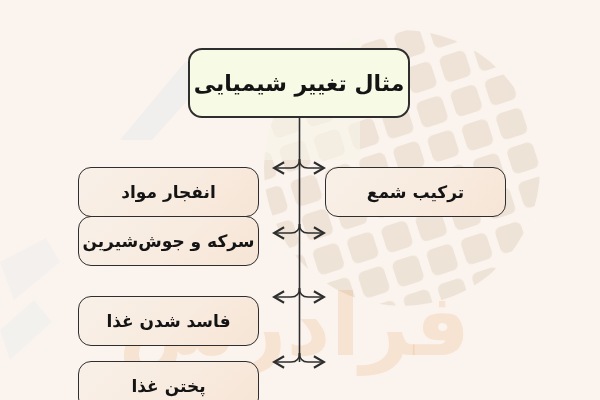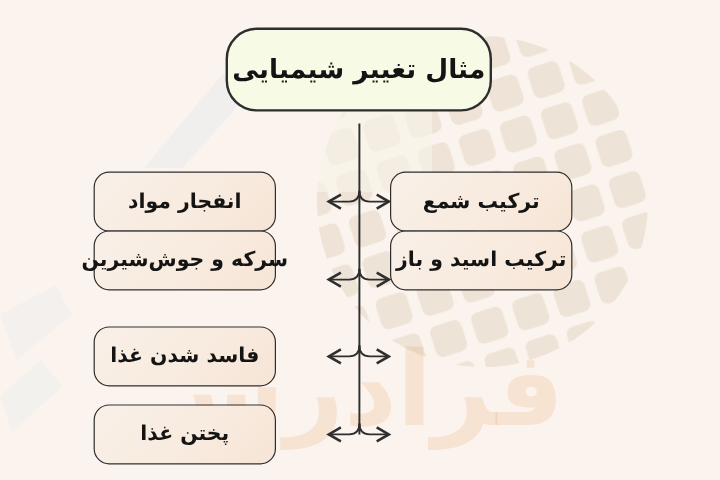--- a/index.html
+++ b/index.html
@@ -20,36 +20,37 @@
     font-size:86px;font-weight:bold;
     color:rgba(233,140,60,0.16);
     text-align:center;line-height:1.1;
     pointer-events:none;
     letter-spacing:2px;
   }
   
   .connectors{position:absolute;inset:0;pointer-events:none;}
   
   .title-box{
-    position:absolute;left:188px;top:23px;width:222px;height:70px;
+    position:absolute;left:188px;top:48px;width:222px;height:70px;
     background:#f7fbe6;
-    border:2px solid #2e2e2e;border-radius:26px;
+    border:2px solid #2e2e2e;border-radius:14px;
     display:flex;align-items:center;justify-content:center;
     box-sizing:border-box;
     text-align:right;
   }
   .title-box span{
     font-size:22px;font-weight:bold;color:#141414;
   }
   .node{
-    position:absolute;width:152px;height:50px;
+    position:absolute;width:181px;height:50px;
     background:linear-gradient(135deg,#f8f0e8 0%,#f8ebdf 55%,#f6e5d6 100%);
     border:1.8px solid #2e2e2e;border-radius:13px;
     display:flex;align-items:center;justify-content:center;
     box-sizing:border-box;
+    margin-top:24px;
   }
   .node span{
     font-size:17px;font-weight:bold;color:#141414;white-space:nowrap;
   }
   .node.left{left:78px;}
   .node.right{left:325px;}
   .row1{top:143px;} .row2{top:192px;} .row3{top:272px;justify-content:center;} .row4{top:337px;}
 </style>
 </head>
 <body>
@@ -109,23 +110,20 @@
   <div class="node left row1">
     <span>انفجار مواد</span>
   </div>
   <div class="node right row1">
     <span>ترکیب شمع</span>
   </div>
 
   <div class="node left row2">
     <span>سرکه و جوش‌شیرین</span>
   </div>
-  <div class="node right row2">
-    <span>ترکیب اسید و باز</span>
-  </div>
 
   <div class="node left row3">
     <span>فاسد شدن غذا</span>
   </div>
 
   <div class="node left row4">
     <span>پختن غذا</span>
   </div>
 
 </div>

